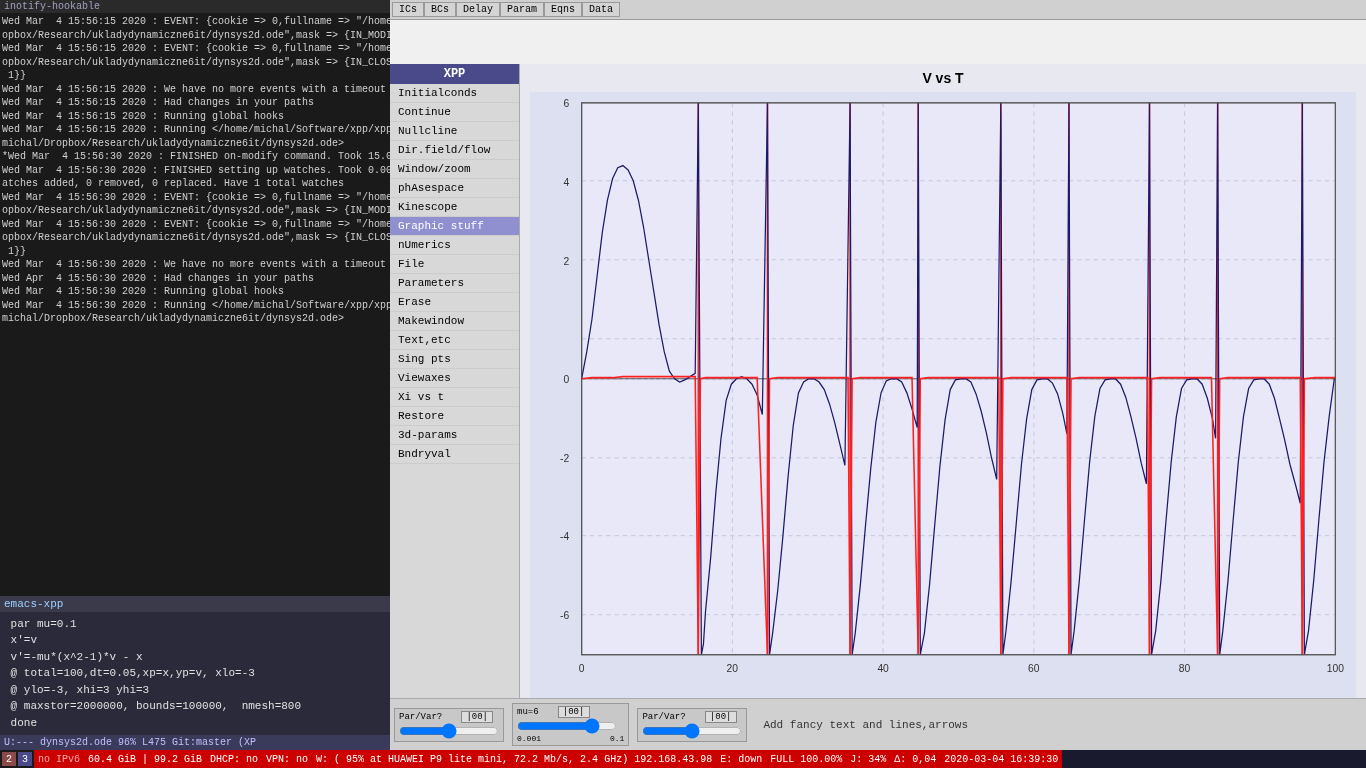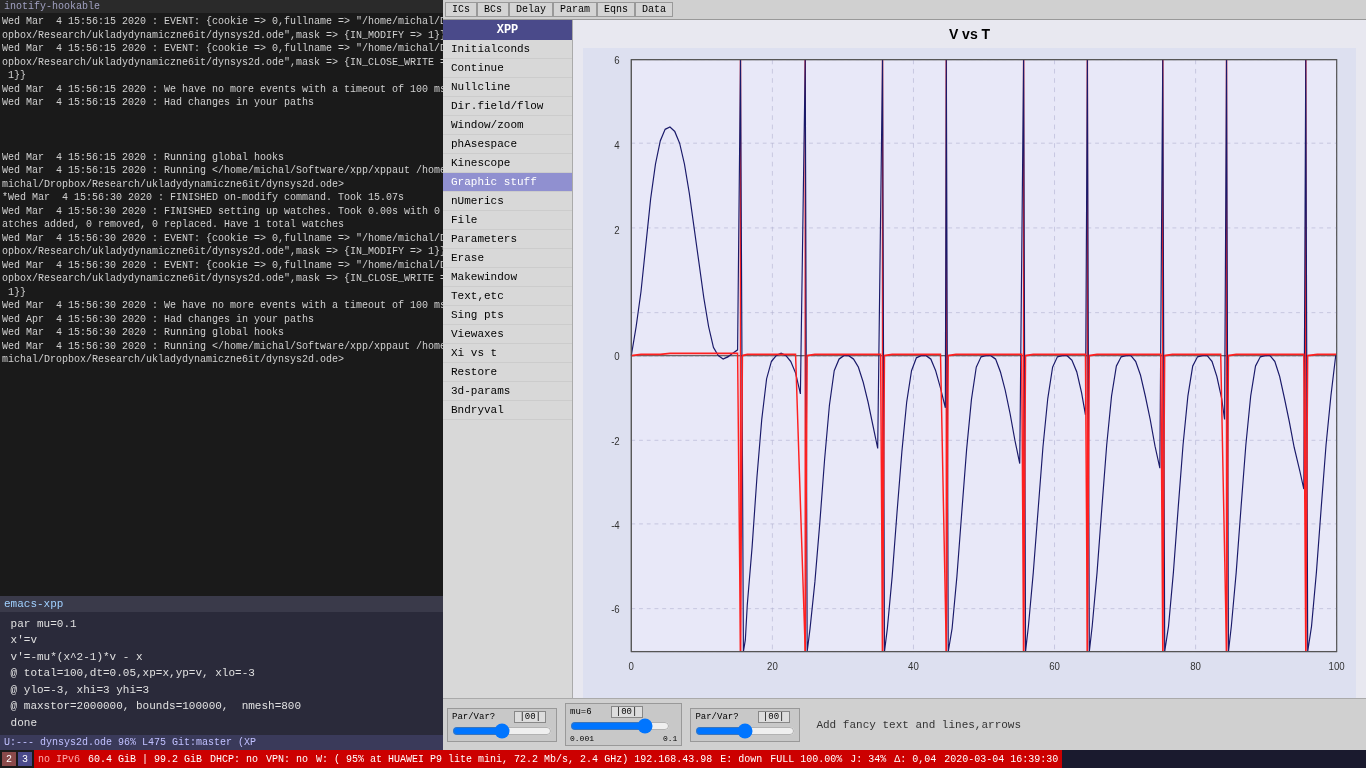--- a/index.html
+++ b/index.html
@@ -4,38 +4,38 @@
   <style>
     * { margin: 0; padding: 0; box-sizing: border-box; }
     body { width: 1366px; height: 768px; overflow: hidden; font-family: 'Courier New', monospace; font-size: 11px; background: #1a1a2e; }
 
     #main-container { display: flex; flex-direction: column; width: 1366px; height: 768px; }
 
     
     #top-area { display: flex; flex: 1; overflow: hidden; }
 
     
-    #left-panel { width: 443px; display: flex; flex-direction: column; background: #1a1a1a; }
+    #left-panel { width: 390px; display: flex; flex-direction: column; background: #1a1a1a; }
 
     #terminal-top { flex: 1; background: #1a1a1a; color: #d0d0d0; font-size: 10px; padding: 2px; overflow: hidden; line-height: 1.35; }
 
     #emacs-panel { background: #2a2a3a; color: #e0e0e0; padding: 4px; font-size: 11px; flex: 0 0 auto; line-height: 1.5; }
 
     #emacs-title { background: #3a3a4a; color: #a0d0ff; padding: 2px 4px; font-size: 11px; }
 
     
     #right-panel { flex: 1; display: flex; flex-direction: column; background: #f0f0f0; }
 
     
     #xpp-toolbar { display: flex; background: #d0d0d0; border-bottom: 1px solid #999; padding: 2px; gap: 2px; flex: 0 0 auto; }
 
     #xpp-toolbar button { font-size: 10px; padding: 1px 6px; background: #d4d4d4; border: 1px solid #999; cursor: pointer; font-family: 'Courier New', monospace; }
 
     
-    #content-area { display: flex; flex: 1; overflow: hidden; }
+    #content-area { display: flex; flex: 1; overflow: hidden; margin-top: 44px; }
 
     
     #xpp-menu { width: 130px; background: #d8d8d8; border-right: 1px solid #aaa; display: flex; flex-direction: column; flex: 0 0 auto; }
 
     #xpp-menu-title { background: #4a4a8a; color: white; text-align: center; padding: 3px; font-size: 12px; font-weight: bold; }
 
     #xpp-menu-items { display: flex; flex-direction: column; }
 
     .menu-item { padding: 3px 8px; cursor: pointer; font-size: 11px; color: #000; border-bottom: 1px solid #ccc; }
     .menu-item.highlighted { background: #9090d0; color: white; }
@@ -84,21 +84,21 @@
 
       <div id="terminal-top">
         <div id="terminal-lines">
             <div style="white-space: pre;">Wed Mar  4 15:56:15 2020 : EVENT: {cookie =&gt; 0,fullname =&gt; "/home/michal/Dr</div>
             <div style="white-space: pre;">opbox/Research/ukladydynamiczne6it/dynsys2d.ode",mask =&gt; {IN_MODIFY =&gt; 1}}</div>
             <div style="white-space: pre;">Wed Mar  4 15:56:15 2020 : EVENT: {cookie =&gt; 0,fullname =&gt; "/home/michal/Dr</div>
             <div style="white-space: pre;">opbox/Research/ukladydynamiczne6it/dynsys2d.ode",mask =&gt; {IN_CLOSE_WRITE =&gt;</div>
             <div style="white-space: pre;"> 1}}</div>
             <div style="white-space: pre;">Wed Mar  4 15:56:15 2020 : We have no more events with a timeout of 100 ms</div>
             <div style="white-space: pre;">Wed Mar  4 15:56:15 2020 : Had changes in your paths</div>
-            <div style="white-space: pre; margin-top: 41px;">Wed Mar  4 15:56:15 2020 : Running global hooks</div>
+            <div style="white-space: pre;">Wed Mar  4 15:56:15 2020 : Running global hooks</div>
             <div style="white-space: pre;">Wed Mar  4 15:56:15 2020 : Running &lt;/home/michal/Software/xpp/xppaut /home/</div>
             <div style="white-space: pre;">michal/Dropbox/Research/ukladydynamiczne6it/dynsys2d.ode&gt;</div>
             <div style="white-space: pre;">*Wed Mar  4 15:56:30 2020 : FINISHED on-modify command. Took 15.07s</div>
             <div style="white-space: pre;">Wed Mar  4 15:56:30 2020 : FINISHED setting up watches. Took 0.00s with 0 w</div>
             <div style="white-space: pre;">atches added, 0 removed, 0 replaced. Have 1 total watches</div>
             <div style="white-space: pre;">Wed Mar  4 15:56:30 2020 : EVENT: {cookie =&gt; 0,fullname =&gt; "/home/michal/Dr</div>
             <div style="white-space: pre;">opbox/Research/ukladydynamiczne6it/dynsys2d.ode",mask =&gt; {IN_MODIFY =&gt; 1}}</div>
             <div style="white-space: pre;">Wed Mar  4 15:56:30 2020 : EVENT: {cookie =&gt; 0,fullname =&gt; "/home/michal/Dr</div>
             <div style="white-space: pre;">opbox/Research/ukladydynamiczne6it/dynsys2d.ode",mask =&gt; {IN_CLOSE_WRITE =&gt;</div>
             <div style="white-space: pre;"> 1}}</div>

